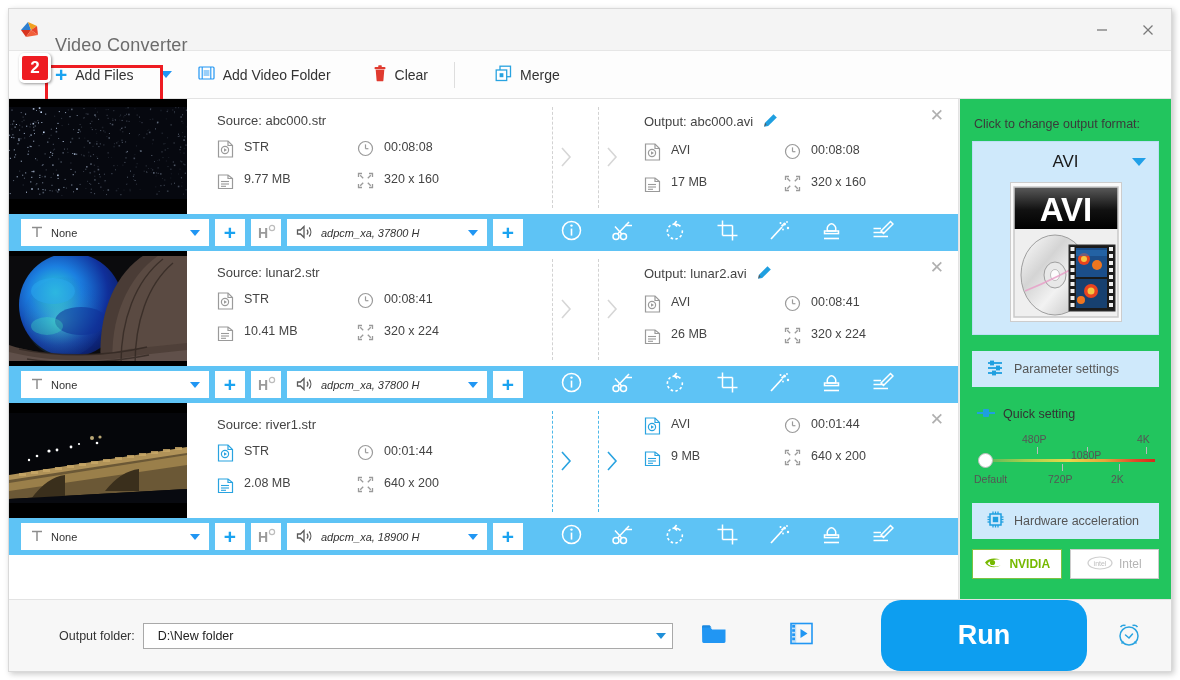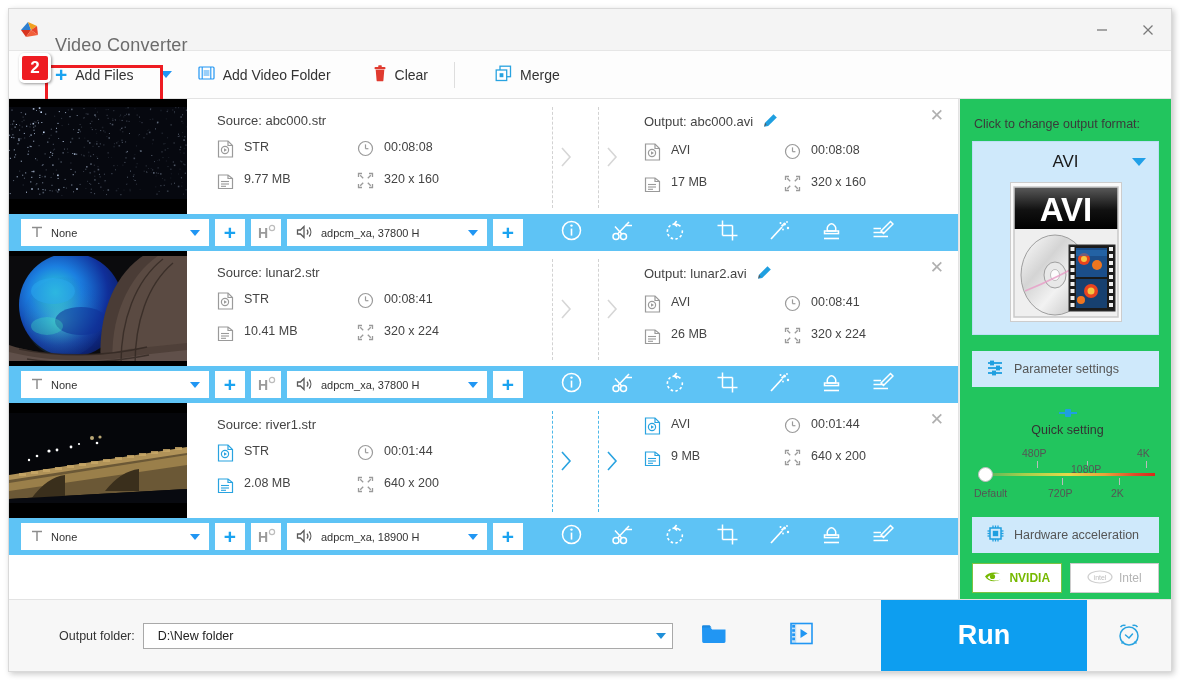--- a/index.html
+++ b/index.html
@@ -134,21 +134,21 @@
     padding: 0 6px 0 12px; gap: 6px;
   }
   .sel-box {
     height: 27px; background: #fff;
     display: flex; align-items: center;
     padding: 0 8px; gap: 7px;
     font-size: 11px; color: #333;
     border: 1px solid #fff;
   }
   .sel-sub { width: 188px; }
-  .sel-aud { width: 200px; }
+  .sel-aud { width: 200px; font-style: italic; }
   .sel-box .sel-text { flex: 1 1 auto; overflow: hidden; white-space: nowrap; }
   .sel-caret {
     width: 0; height: 0; flex: 0 0 auto;
     border-left: 5px solid transparent; border-right: 5px solid transparent;
     border-top: 6px solid #2196f3;
   }
   .wbtn-plus {
     width: 30px; height: 27px; background: #fff;
     display: flex; align-items: center; justify-content: center;
     color: #1aa3f0; font-size: 21px; font-weight: bold; line-height: 1;
@@ -190,21 +190,21 @@
     background: #f2f2f2; border: 1px solid #cdcdcd;
     position: relative; overflow: hidden;
   }
 
   .btn-blue-soft {
     background: #cfe9fb; height: 36px;
     display: flex; align-items: center; gap: 9px;
     padding-left: 14px; font-size: 12.5px; color: #555;
     margin-bottom: 18px;
   }
-  .qs-row { display: flex; align-items: center; margin: 0 0 8px 4px; flex-direction: column; }
+  .qs-row { display: flex; align-items: center; gap: 7px; margin: 0 0 8px 4px; }
   .qs-text { font-size: 12.5px; color: #333; }
 
   .slider-wrap { position: relative; height: 62px; margin: 0 2px 10px 2px; }
   .slider-track {
     position: absolute; left: 14px; right: 2px; top: 28px; height: 3px;
     background: linear-gradient(to right,#5cb85c 0%, #a8cf4b 22%, #e8d84a 48%, #e8a33a 70%, #e04a2a 88%, #d62b1a 100%);
   }
   .slider-knob {
     position: absolute; left: 4px; top: 22px;
     width: 15px; height: 15px; border-radius: 50%;
@@ -252,21 +252,21 @@
   .of-caret {
     width: 0; height: 0;
     border-left: 5px solid transparent; border-right: 5px solid transparent;
     border-top: 6px solid #1f8fd8;
   }
   .bb-icon { margin-left: 28px; display: flex; align-items: center; justify-content: center; }
   .run-btn {
     margin-left: auto; width: 206px; height: 100%;
     background: #0d9ef0; color: #fff;
     display: flex; align-items: center; justify-content: center;
-    font-size: 27px; font-weight: bold;
+    font-size: 27px; font-weight: bold; border-radius: 20px;
   }
   .alarm-btn {
     width: 84px; height: 100%;
     display: flex; align-items: center; justify-content: center;
   }
 </style>
 </head>
 <body>
 
 <div id="app">

